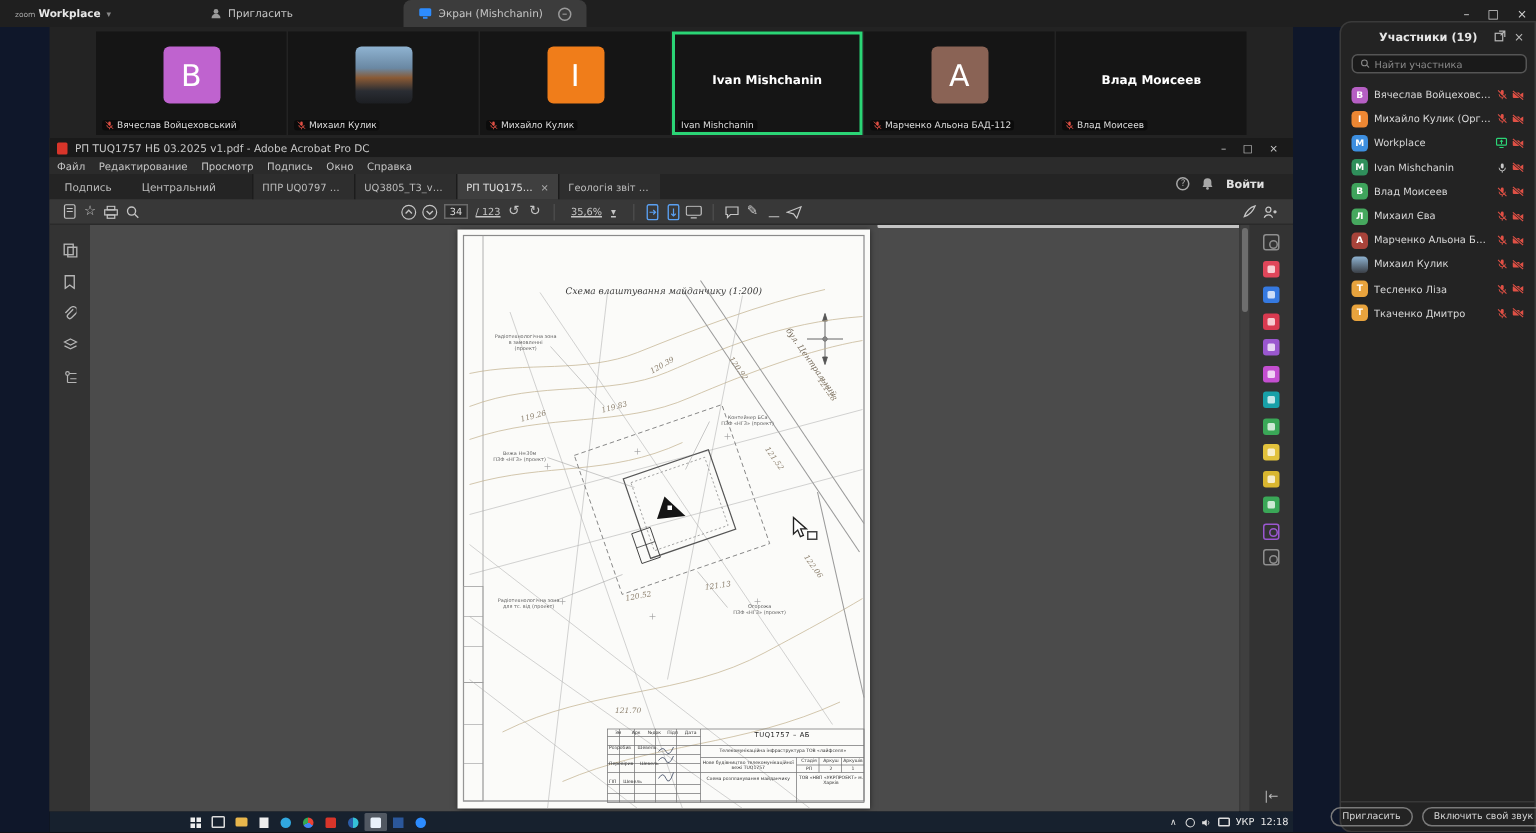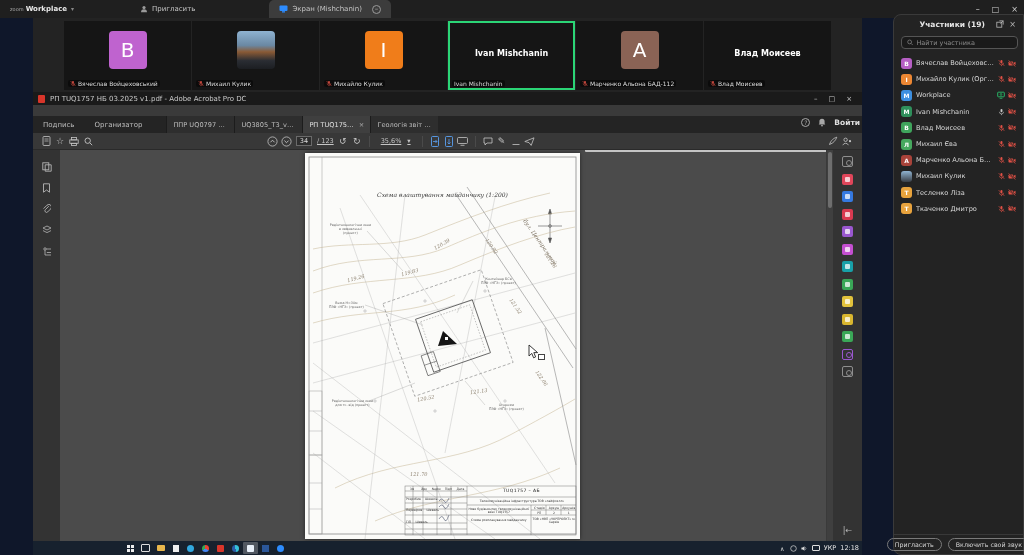--- a/index.html
+++ b/index.html
@@ -47,21 +47,21 @@
   .amenu{position:absolute;left:0;top:13px;width:100%;height:11px;background:#2b2b2b;display:flex;align-items:center;gap:9px;padding:0 5px;}
   .mitem{font-size:6.8px;color:#c5c5c5;}
   .atabs{position:absolute;left:0;top:24px;width:100%;height:17px;background:#242424;display:flex;align-items:flex-end;}
   .antab{font-size:7px;color:#bdbdbd;padding:0 10px;height:17px;display:flex;align-items:center;}
   .atab{width:68px;height:17px;display:flex;align-items:center;gap:3px;padding:0 6px;font-size:6.6px;color:#bdbdbd;
     border-left:1px solid #1c1c1c;background:#2e2e2e;white-space:nowrap;overflow:hidden;}
   .atab span.lbl{overflow:hidden;text-overflow:ellipsis;}
   .atab .tclose{display:none;color:#aaa;}
   .atab.active{background:#3f3f3f;color:#e2e2e2;}
   .atab.active .tclose{display:inline;}
-  .atabs-right{position:absolute;right:2px;top:26px;display:flex;align-items:center;gap:8px;padding-left:44px;}
+  .atabs-right{position:absolute;right:19px;top:26px;display:flex;align-items:center;gap:8px;padding-left:44px;}
   .qcirc{width:9px;height:9px;border:1px solid #a8a8a8;border-radius:50%;font-size:6px;color:#a8a8a8;display:flex;align-items:center;justify-content:center;}
   .signin{font-size:7.5px;color:#e0e0e0;font-weight:bold;}
   .atools{position:absolute;left:0;top:41px;width:100%;height:17px;background:#383838;border-bottom:1px solid #2a2a2a;display:flex;align-items:center;}
   .tico{display:inline-flex;align-items:center;justify-content:center;width:14px;height:14px;color:#c5c5c5;font-size:9px;flex:0 0 auto;}
   .tico svg{display:block;}
   .pagebox{width:16px;height:10px;border:1px solid #6a6a6a;background:#2e2e2e;color:#ddd;font-size:6.5px;display:flex;align-items:center;justify-content:center;margin:0 3px;}
   .ttxt{font-size:6.5px;color:#c5c5c5;margin:0 2px;white-space:nowrap;text-decoration:underline;}
   .zoomdd{display:flex;align-items:center;gap:2px;margin:0 4px;}
   .blueico{color:#5aa0f2;}
   .sep{width:1px;height:11px;background:#4a4a4a;margin:0 5px;}
@@ -268,26 +268,35 @@
       <div class="atitle">
         <span class="pdfico"></span>
         <span class="atitletxt">РП TUQ1757 НБ 03.2025 v1.pdf - Adobe Acrobat Pro DC</span>
         <span class="awctl">
           <span>–</span>
           <span>□</span>
           <span>×</span>
         </span>
       </div>
 
+      <nav class="amenu">
+
+      <span class="mitem">Файл</span>
+          <span class="mitem">Редактирование</span>
+          <span class="mitem">Просмотр</span>
+          <span class="mitem">Подпись</span>
+          <span class="mitem">Окно</span>
+          <span class="mitem">Справка</span>
+        </nav>
 
       <div class="atabs">
         <span style="display:flex;">
 
         <span class="antab">Подпись</span>
-            <span class="antab">Организатор</span>
+            <span class="antab">Центральний</span>
           </span>
         <span style="display:flex;margin-left:14px;">
 
             <div class="atab">
               <span class="lbl">ППР UQ0797 дод ...</span>
 
             </div>
 
             <div class="atab">
               <span class="lbl">UQ3805_T3_v8.pdf</span>

